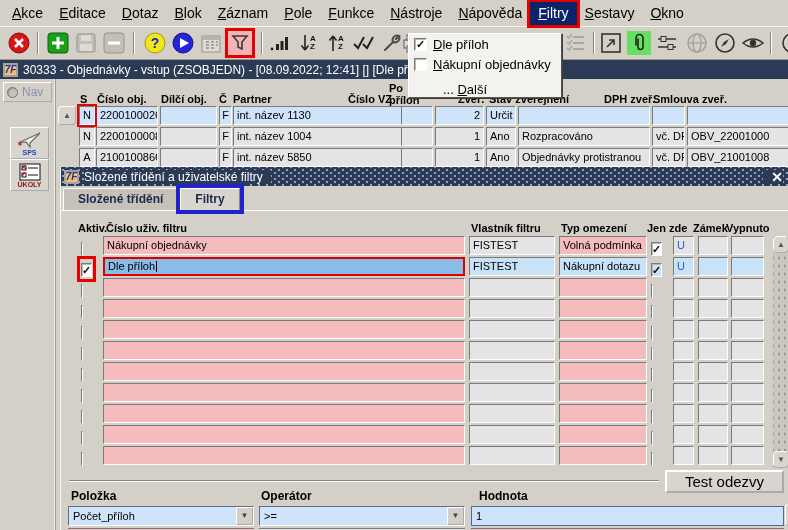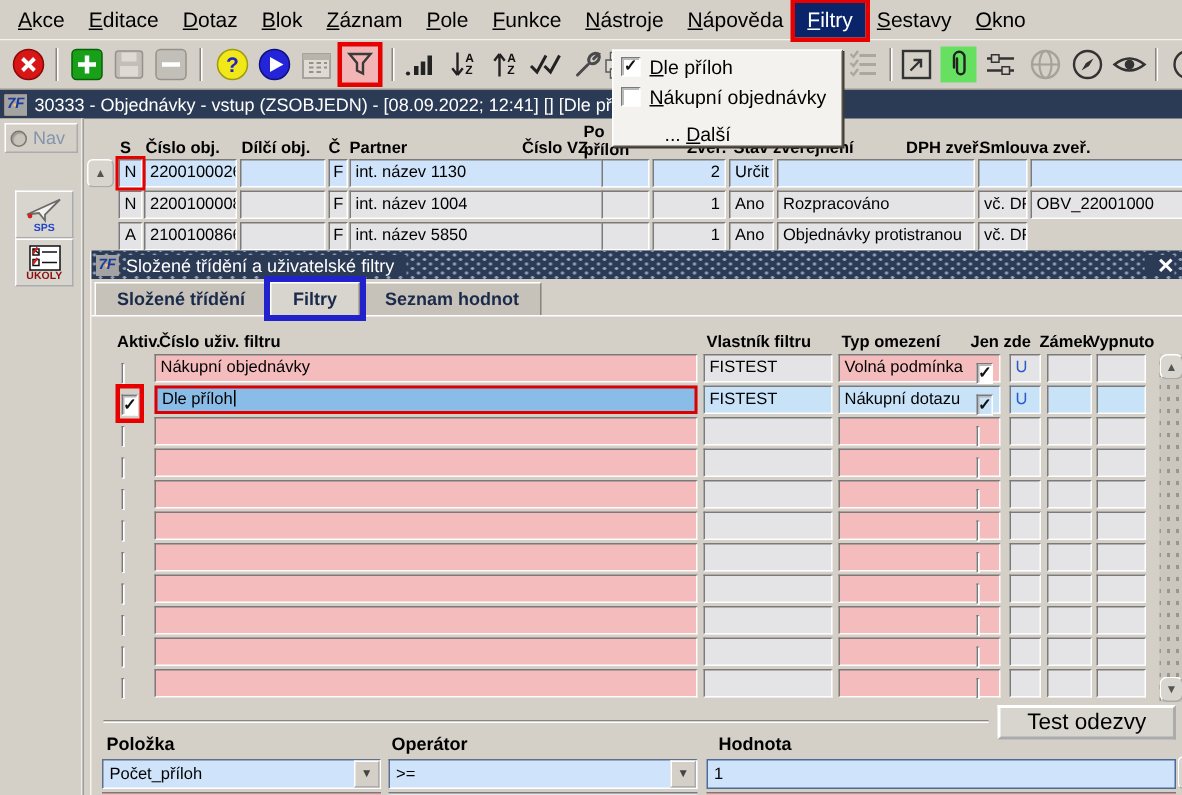--- a/index.html
+++ b/index.html
@@ -40,21 +40,21 @@
   .wintitle {
     position:absolute; top:60px; left:0; width:788px; height:19px;
     background:#2b3a55; color:#fff; font-size:12px;
     display:flex; align-items:center; gap:5px; padding-left:3px;
     white-space:nowrap; overflow:hidden;
   }
   .fislogo {
     width:15px; height:14px; background:#fdba74; color:#1a3a9c; flex:0 0 auto;
     font-size:10px; font-weight:bold; font-style:italic;
     display:flex; align-items:center; justify-content:center;
-    border:6px solid #a3a3a3;
+    border:2px solid #a3a3a3;
   }
 
   
   .sidebar {
     position:absolute; top:79px; left:0; width:56px; height:451px;
     background:#d4d0c8; border-right:2px ridge #f0eee8;
   }
   .navbtn {
     position:absolute; top:3px; left:3px; width:49px; height:20px;
     background:#d4d0c8; border:1px outset #fff;
@@ -158,21 +158,21 @@
   .fcell {
     position:absolute; top:0; height:19px; font-size:11px; line-height:17px;
     padding-left:3px; white-space:nowrap; overflow:hidden; background:#e4e4e6;
     border-top:1px solid #7a7a7a; border-left:1px solid #7a7a7a;
     border-bottom:1px solid #fdfdfd; border-right:1px solid #fdfdfd;
   }
   .c-chk { position:absolute; left:20px; top:3px; }
   .c-chk .chk { background:#ececec; }
   .c-name{ left:42px;  width:362px; }
   .c-own { left:408px; width:86px; }
-  .c-typ { left:498px; width:108px; }
+  .c-typ { left:498px; width:88px; }
   .c-jz  { position:absolute; left:590px; top:3px; }
   .c-u   { left:612px; width:21px; color:#2a5acc; }
   .c-zam { left:637px; width:30px; }
   .c-vyp { left:670px; width:33px; }
   .frow .c-name, .frow .c-typ { background:#f4bcbc; }
   .frow.sel .fcell { background:#c8e2f8; }
   .frow.sel .c-name {
     background:#8abce8; border:2px solid #dd0000; line-height:15px;
   }
   .frow.sel .c-chk .chk, .frow.r1 .c-chk .chk { background:#fff; }
@@ -458,33 +458,33 @@
   <span class="gcell g-s">A</span>
   <span class="gcell g-cislo">2100100866</span>
   <span class="gcell g-dilci"></span>
   <span class="gcell g-c">F</span>
   <span class="gcell g-partner">int. název 5850</span>
   <span class="gcell g-vz"></span>
   <span class="gcell g-poc">1</span>
   <span class="gcell g-zver">Ano</span>
   <span class="gcell g-stav">Objednávky protistranou</span>
   <span class="gcell g-dph">vč. DPH</span>
+  <span class="gcell g-sml">OBV_21001008</span>
 </div>
 
 <div class="dialog">
   <div class="dtitle">
     <span class="fislogo">7F</span>
     <span class="txt">Složené třídění a uživatelské filtry</span>
     <span class="dclose">✕</span>
   </div>
 
   <div class="tabs">
     <span class="tab">Složené třídění</span>
     <span class="tab active">Filtry</span>
-    <span class="tab">Seznam hodnot</span>
   </div>
 
   <div class="dbody"></div>
 
   <span class="fhead" style="left:17px;top:55px">Aktiv.</span>
   <span class="fhead" style="left:45px;top:55px">Číslo uživ. filtru</span>
   <span class="fhead" style="left:410px;top:55px">Vlastník filtru</span>
   <span class="fhead" style="left:500px;top:55px">Typ omezení</span>
   <span class="fhead" style="left:586px;top:55px">Jen zde</span>
   <span class="fhead" style="left:632px;top:55px">Zámek</span>

